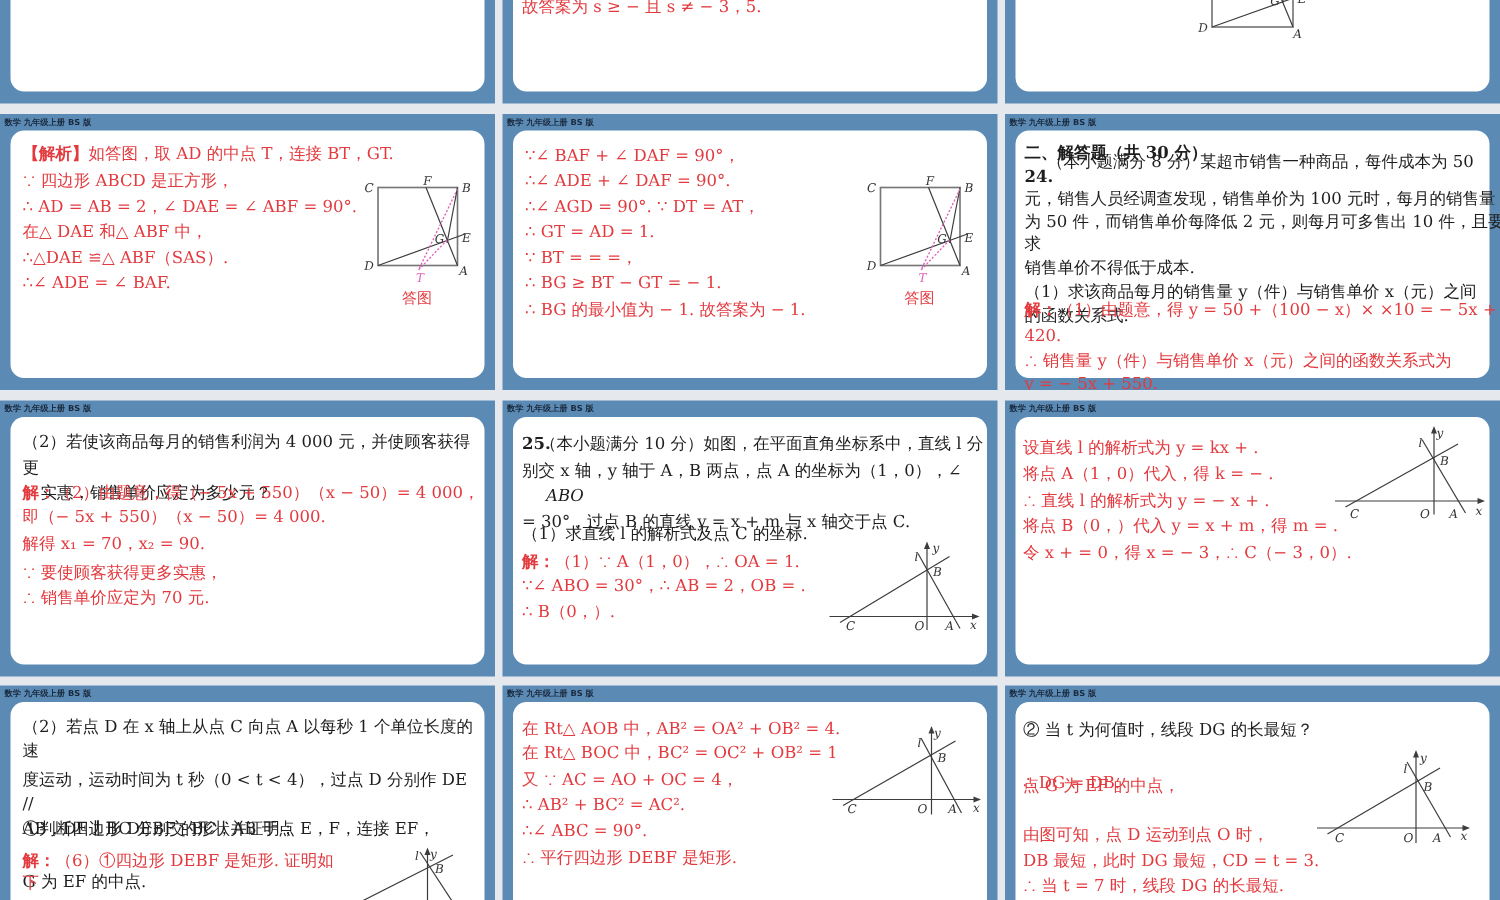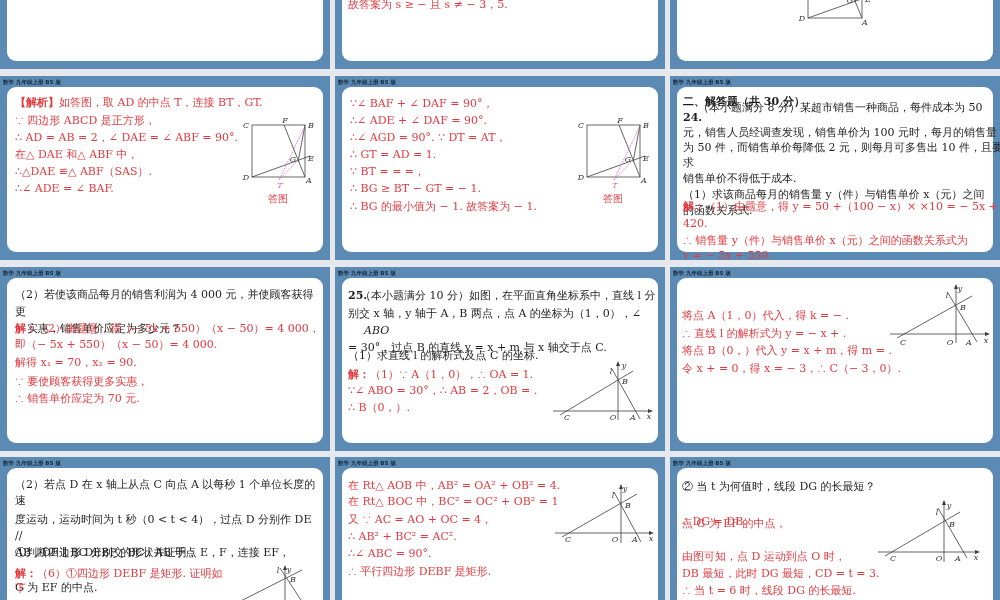--- a/index.html
+++ b/index.html
@@ -164,20 +164,21 @@
     <text x="314" y="152" text-anchor="middle">x</text>
     <text x="289" y="101" text-anchor="middle">y</text>
     <text x="276" y="107" text-anchor="middle">l</text>
     <text x="290" y="117" text-anchor="middle">B</text>
   </svg>
 </section>
 
 <section class="slide" style="left:670px;top:267px">
   <div class="hdr">数学 九年级上册 BS 版</div>
   <div class="card"></div>
+  <div class="ln red" style="top:24px;left:12px">设直线 l 的解析式为 y = kx + .</div>
   <div class="ln red" style="top:41px;left:12px">将点 A（1，0）代入，得 k = − .</div>
   <div class="ln red" style="top:59px;left:12px">∴ 直线 l 的解析式为 y = − x + .</div>
   <div class="ln red" style="top:76px;left:12px">将点 B（0，）代入 y = x + m，得 m = .</div>
   <div class="ln red" style="top:94px;left:12px">令 x + = 0，得 x = − 3，∴ C（− 3，0）.</div>
   <svg class="fig" width="330" height="184" viewBox="0 0 330 184">
     <line class="geo" x1="220" y1="67" x2="317" y2="67"></line>
     <polygon class="arrow" points="320,67 315,65 315,69"></polygon>
     <line class="geo" x1="286" y1="76" x2="286" y2="20"></line>
     <polygon class="arrow" points="286,17 284,22 288,22"></polygon>
     <line class="geo" x1="278" y1="26" x2="307" y2="75"></line>
@@ -243,21 +244,21 @@
 </section>
 
 <section class="slide" style="left:670px;top:457px">
   <div class="hdr">数学 九年级上册 BS 版</div>
   <div class="card"></div>
   <div class="ln blk" style="top:22px;left:12px">② 当 t 为何值时，线段 DG 的长最短？</div>
   <div class="ln red" style="top:59px;left:12px">点 G 为 EF 的中点，</div>
   <div class="ln red" style="top:57px;left:12px">∴ DG = DB.</div>
   <div class="ln red" style="top:92px;left:12px">由图可知，点 D 运动到点 O 时，</div>
   <div class="ln red" style="top:109px;left:12px">DB 最短，此时 DG 最短，CD = t = 3.</div>
-  <div class="ln red" style="top:126px;left:12px">∴ 当 t = 6 时，线段 DG 的长最短.</div>
+  <div class="ln red" style="top:126px;left:12px">∴ 当 t = 7 时，线段 DG 的长最短.</div>
   <svg class="fig" width="330" height="184" viewBox="0 0 330 184">
     <line class="geo" x1="208" y1="95" x2="307" y2="95"></line>
     <polygon class="arrow" points="310,95 305,93 305,97"></polygon>
     <line class="geo" x1="274" y1="105" x2="274" y2="46"></line>
     <polygon class="arrow" points="274,43 272,48 276,48"></polygon>
     <line class="geo" x1="268" y1="51" x2="297" y2="101"></line>
     <line class="geo" x1="215" y1="99" x2="290" y2="55"></line>
     <text x="223" y="104" text-anchor="middle">C</text>
     <text x="269" y="104" text-anchor="middle">O</text>
     <text x="288" y="104" text-anchor="middle">A</text>

